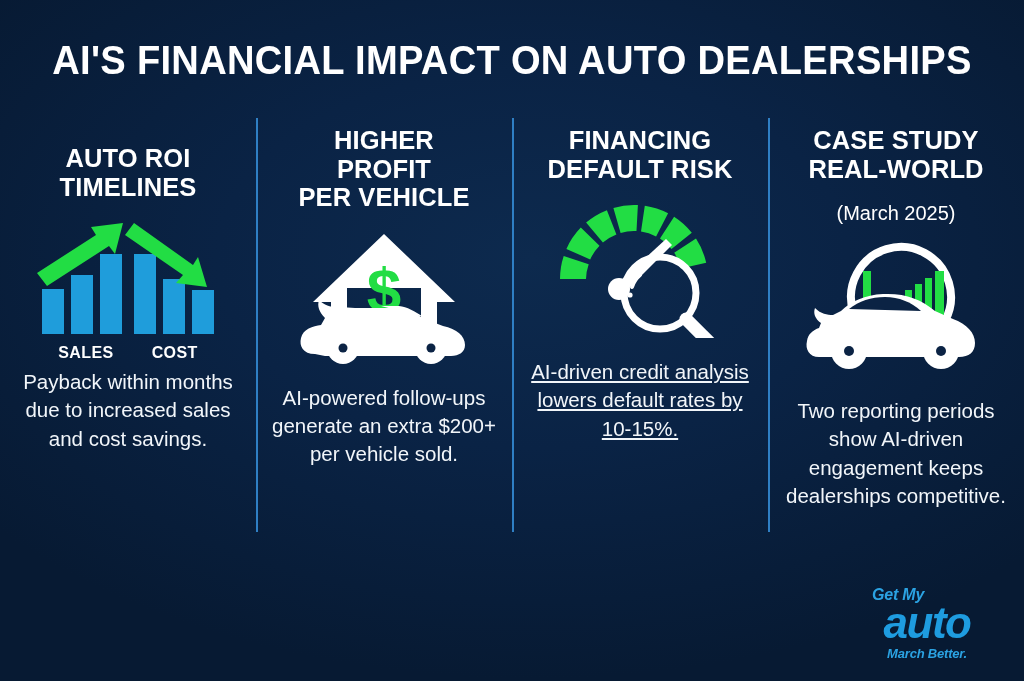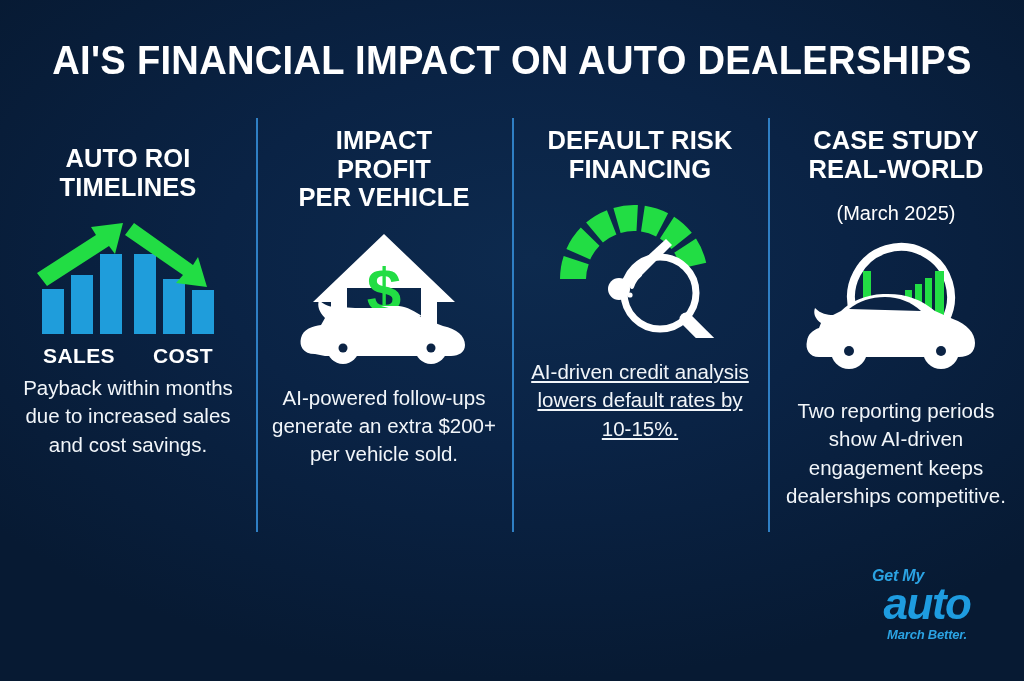--- a/index.html
+++ b/index.html
@@ -89,28 +89,28 @@
   .c3 .col-body { margin-top:20px;text-decoration:underline; }
   .c4 .col-body { margin-top:18px; }
 
   
   .barlabels {
     display:flex;
     justify-content:space-between;
     gap:38px;
     color:#ffffff;
     font-weight:bold;
-    font-size:21px;
+    font-size:16px;
     margin-top:2px;
     letter-spacing:0.4px;
   }
   
   .logo {
     position:absolute;
-    right:26px; bottom:40px;
+    right:26px; bottom:21px;
     width:142px;
     text-align:center;
     color:#1f9ee0;
     line-height:1;
   }
   .logo-top {
     font-size:16px;
     font-style:italic;
     font-weight:bold;
     color:#2ba3e3;
@@ -174,21 +174,21 @@
       <div class="barlabels">
         <span>SALES</span>
         <span>COST</span>
       </div>
 
       <div class="col-body">Payback within months due to increased sales and cost savings.</div>
     </div>
 
     <div class="col c2">
       <div class="col-head">
-        <div>IMPACT</div>
+        <div>HIGHER</div>
         <div>PROFIT</div>
         <div>PER VEHICLE</div>
       </div>
 
       <div class="icon-wrap">
         <svg width="178" height="140" viewBox="0 0 178 140">
 
           <path d="M89 8 L160 76 L142 76 L142 112 L126 112 L126 62 L52 62 L52 112 L36 112 L36 76 L18 76 Z" fill="#ffffff"></path>
 
           <text x="89" y="85" font-family="&quot;Liberation Sans&quot;, sans-serif" font-size="62" font-weight="bold" fill="#22dd44" text-anchor="middle">$</text>
@@ -210,22 +210,22 @@
           <circle cx="136" cy="122" r="16" fill="#ffffff"></circle>
           <circle cx="136" cy="122" r="4.5" fill="#0b2344"></circle>
         </svg>
       </div>
 
       <div class="col-body">AI-powered follow-ups generate an extra $200+ per vehicle sold.</div>
     </div>
 
     <div class="col c3">
       <div class="col-head">
+        <div>FINANCING</div>
         <div>DEFAULT RISK</div>
-        <div>FINANCING</div>
       </div>
 
       <div class="icon-wrap">
         <svg width="180" height="145" viewBox="0 0 180 145">
 
           <g fill="#22dd44">
             <g transform="translate(84,86)">
               <path d="M-74 0 A74 74 0 0 1 -70.3 -23 L-45.3 -14.8 A48 48 0 0 0 -48 0 Z"></path>
               <path d="M-67.6 -30.1 A74 74 0 0 1 -53.2 -51.4 L-34.5 -33.3 A48 48 0 0 0 -43.8 -19.5 Z"></path>
               <path d="M-47.9 -56.4 A74 74 0 0 1 -27.1 -68.8 L-17.6 -44.6 A48 48 0 0 0 -31.1 -36.6 Z"></path>

